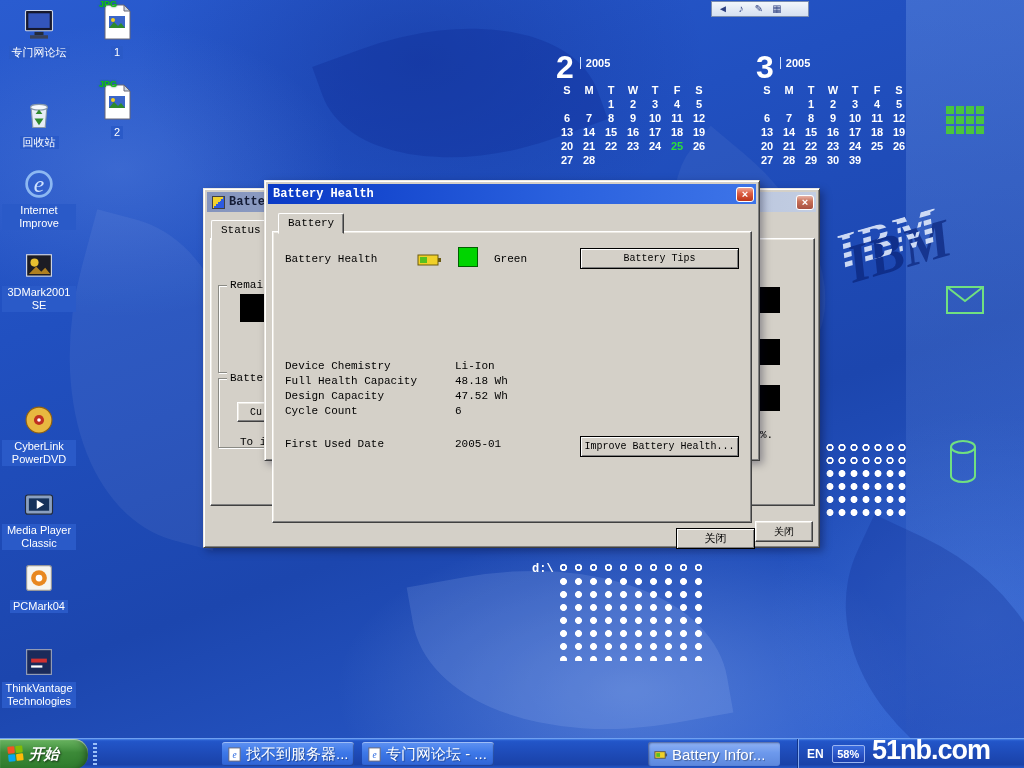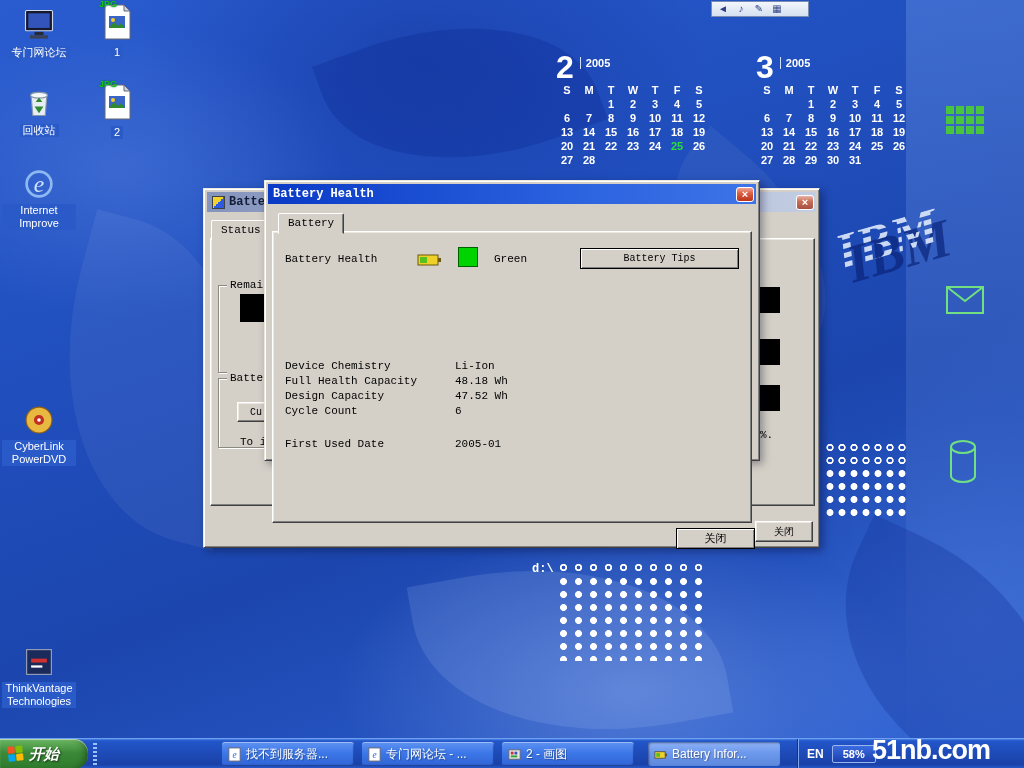--- a/index.html
+++ b/index.html
@@ -109,26 +109,26 @@
     background:repeating-linear-gradient(180deg,#9cc0f8 0 2px, rgba(0,0,0,0) 2px 4px);}
   .ql-ico{position:absolute; top:745px; width:17px; height:17px; cursor:pointer;}
   .ql-chev{position:absolute; left:180px; top:743px; color:#dbe8ff; font-weight:bold; font-size:13px; cursor:pointer;}
   .ql-chev::before{content:"»";}
   .taskbtn{position:absolute; top:3px; width:132px; height:24px; border-radius:3px;
     background:linear-gradient(180deg,#5f92f2,#3d78e8 45%,#2f63d4);
     box-shadow:inset 0 1px 0 rgba(255,255,255,.4), inset -1px -1px 1px rgba(0,0,30,.35);
     display:flex; align-items:center; gap:4px; padding:0 5px; cursor:pointer;}
   .taskbtn.active{background:linear-gradient(180deg,#8fb2f5,#6d99ec 45%,#5d88dd);
     box-shadow:inset 1px 1px 2px rgba(0,0,40,.45);}
-  .taskbtn-label{color:#fff; font-size:12px; white-space:nowrap; overflow:hidden; text-shadow:1px 1px 1px rgba(0,0,0,.35);}
+  .taskbtn-label{color:#fff; font-size:15px; white-space:nowrap; overflow:hidden; text-shadow:1px 1px 1px rgba(0,0,0,.35);}
   .tb-ico{width:15px; height:15px; flex:0 0 15px;}
   .tray{position:absolute; right:0; top:0; width:226px; height:30px; display:flex; align-items:center;
     border-left:1px solid #7fa6f0; box-shadow:-1px 0 0 #123488; padding-left:8px; gap:8px;}
   .tray-lang{color:#fff; font-weight:bold; font-size:12px; cursor:default;}
-  .tray-batt{width:44px; height:18px; border:1px solid #9ab4f0; border-radius:2px;
+  .tray-batt{width:33px; height:18px; border:1px solid #9ab4f0; border-radius:2px;
     background:linear-gradient(180deg,#3a6ce0,#1c3fae); color:#fff; font-weight:bold; font-size:11px;
     display:flex; align-items:center; justify-content:center; cursor:default;}
 </style>
 </head>
 <body>
 
 <div class="desktop">
 
   <div class="band-right"></div>
   <div class="leaf" style="left:330px;top:18px;width:260px;height:150px;background:rgba(14,44,150,.35);border-radius:0 80% 0 80%;transform:rotate(-20deg)"></div>
@@ -197,49 +197,79 @@
     <div class="ico">
       <svg viewBox="0 0 32 32" width="36" height="36">
           <rect x="4" y="4" width="24" height="18" rx="1" fill="#16182e" stroke="#cfd8ea"></rect>
           <rect x="6.5" y="6.5" width="19" height="13" fill="#3355bb"></rect>
           <rect x="12" y="23" width="8" height="3" fill="#222a3a"></rect>
           <rect x="8" y="26" width="16" height="3" fill="#3a4258"></rect>
         </svg>
     </div>
     <div class="dlabel">专门网论坛</div>
   </div>
-  <div class="dicon" style="top:84px">
+  <div class="dicon" style="top:96px">
     <div class="ico">
       <svg viewBox="0 0 32 32" width="36" height="36">
           <path d="M9 10 L23 10 L21.5 28 L10.5 28 Z" fill="#e7edf6" stroke="#8899aa"></path>
           <ellipse cx="16" cy="10" rx="7.5" ry="2.6" fill="#f4f8fd" stroke="#8899aa"></ellipse>
           <path d="M13 16 l3 -4 3 4 z" fill="#2f8a2f"></path>
           <path d="M12 20 h8 l-4 6 z" fill="#2f8a2f"></path>
         </svg>
     </div>
     <div class="dlabel">回收站</div>
   </div>
   <div class="dicon" style="top:166px">
     <div class="ico">
       <svg viewBox="0 0 32 32" width="36" height="36">
           <circle cx="16" cy="16" r="11" fill="none" stroke="#8db8f2" stroke-width="2.4"></circle>
           <text x="16" y="23" font-size="21" fill="#cfe2ff" font-family="'Liberation Serif',serif" font-style="italic" text-anchor="middle">e</text>
         </svg>
     </div>
     <div class="dlabel">Internet Improve</div>
   </div>
+  <div class="dicon" style="top:248px">
+    <div class="ico">
+      <svg viewBox="0 0 32 32" width="36" height="36">
+          <rect x="5" y="6" width="22" height="19" fill="#1c1c24" stroke="#d8dce8"></rect>
+          <circle cx="12" cy="13" r="3.6" fill="#e8c030"></circle>
+          <path d="M7 23 l6.5-6.5 4.5 4.5 3.5-3.5 4.5 5.5 z" fill="#b08020"></path>
+        </svg>
+    </div>
+    <div class="dlabel">3DMark2001 SE</div>
+  </div>
   <div class="dicon" style="top:402px">
     <div class="ico">
       <svg viewBox="0 0 32 32" width="36" height="36">
           <circle cx="16" cy="16" r="11.5" fill="#e8b840" stroke="#906010"></circle>
           <circle cx="16" cy="16" r="4.5" fill="#c03020"></circle>
           <circle cx="16" cy="16" r="1.6" fill="#fff"></circle>
         </svg>
     </div>
     <div class="dlabel">CyberLink PowerDVD</div>
+  </div>
+  <div class="dicon" style="top:486px">
+    <div class="ico">
+      <svg viewBox="0 0 32 32" width="36" height="36">
+          <rect x="4" y="8" width="24" height="17" rx="2" fill="#8aa0c0" stroke="#222a3a"></rect>
+          <rect x="7" y="11" width="18" height="11" fill="#16325a"></rect>
+          <polygon points="14,12.5 20.5,16.5 14,20.5" fill="#fff"></polygon>
+        </svg>
+    </div>
+    <div class="dlabel">Media Player Classic</div>
+  </div>
+  <div class="dicon" style="top:560px">
+    <div class="ico">
+      <svg viewBox="0 0 32 32" width="36" height="36">
+          <rect x="5" y="5" width="22" height="22" rx="2" fill="#f5f5f0" stroke="#98989a"></rect>
+          <circle cx="16" cy="16" r="7" fill="#e88820"></circle>
+          <circle cx="16" cy="16" r="3" fill="#fff"></circle>
+        </svg>
+    </div>
+    <div class="dlabel">PCMark04</div>
   </div>
   <div class="dicon" style="top:644px">
     <div class="ico">
       <svg viewBox="0 0 32 32" width="36" height="36">
           <rect x="5" y="5" width="22" height="22" fill="#1a2a5a" stroke="#99a2b8"></rect>
           <rect x="9" y="13" width="14" height="3.5" fill="#d03030"></rect>
           <rect x="9" y="19" width="10" height="2" fill="#fff"></rect>
         </svg>
     </div>
     <div class="dlabel">ThinkVantage Technologies</div>
@@ -360,21 +390,21 @@
         <span class="cal-cell">21</span>
         <span class="cal-cell">22</span>
         <span class="cal-cell">23</span>
         <span class="cal-cell">24</span>
         <span class="cal-cell">25</span>
         <span class="cal-cell">26</span>
         <span class="cal-cell">27</span>
         <span class="cal-cell">28</span>
         <span class="cal-cell">29</span>
         <span class="cal-cell">30</span>
-        <span class="cal-cell">31</span>
+        <span class="cal-cell">39</span>
         <span class="cal-cell"></span>
         <span class="cal-cell"></span>
       </div>
   </div>
 
   <div class="dlg" style="left:203px;top:188px;width:617px;height:360px;z-index:20">
     <div class="tb tb-inactive">
       <span class="tb-appicon"></span>
       <span class="tb-title tb-title-inactive">Batte</span>
       <span class="xbtn xbtn-inactive"></span>
@@ -431,20 +461,21 @@
       <span>47.52 Wh</span>
     </div>
     <div class="fld" style="top:224px">
       <span class="fl">Cycle Count</span>
       <span>6</span>
     </div>
     <div class="fld" style="top:257px">
       <span class="fl">First Used Date</span>
       <span>2005-01</span>
     </div>
+    <div class="btn btn-dark" style="left:315px;top:255px;width:159px;height:21px">Improve Battery Health...</div>
     <div class="btn btn-dark" style="left:411px;top:347px;width:79px;height:21px;font-size:11px">关闭</div>
   </div>
 
   <div class="taskbar">
     <div class="start-btn">
       <span class="winflag">
           <i class="wf1"></i>
           <i class="wf2"></i>
           <i class="wf3"></i>
           <i class="wf4"></i>
@@ -459,29 +490,20 @@
             <text x="8" y="12" font-size="10" fill="#2e6be0" font-family="'Liberation Serif',serif" font-style="italic" text-anchor="middle">e</text>
           </svg></span>
       <span class="taskbtn-label">找不到服务器...</span>
     </div>
     <div class="taskbtn" style="left:362px">
       <span class="tb-ico"><svg viewBox="0 0 16 16" width="15" height="15">
             <rect x="2" y="1" width="12" height="14" fill="#fff" stroke="#667"></rect>
             <text x="8" y="12" font-size="10" fill="#2e6be0" font-family="'Liberation Serif',serif" font-style="italic" text-anchor="middle">e</text>
           </svg></span>
       <span class="taskbtn-label">专门网论坛 - ...</span>
-    </div>
-    <div class="taskbtn" style="left:502px">
-      <span class="tb-ico"><svg viewBox="0 0 16 16" width="15" height="15">
-            <rect x="2" y="3" width="12" height="10" fill="#e8e8e0" stroke="#667"></rect>
-            <rect x="4" y="5" width="3" height="3" fill="#d03030"></rect>
-            <rect x="8" y="5" width="3" height="3" fill="#3050c8"></rect>
-            <rect x="4" y="9" width="7" height="2" fill="#30a030"></rect>
-          </svg></span>
-      <span class="taskbtn-label">2 - 画图</span>
     </div>
     <div class="taskbtn active" style="left:648px">
       <span class="tb-ico"><svg viewBox="0 0 16 16" width="15" height="15">
             <rect x="2" y="5" width="11" height="7" fill="#f0d028" stroke="#555"></rect>
             <rect x="13" y="7" width="2" height="3" fill="#555"></rect>
             <rect x="3.5" y="6.5" width="4" height="4" fill="#55c020"></rect>
           </svg></span>
       <span class="taskbtn-label">Battery Infor...</span>
     </div>
 

